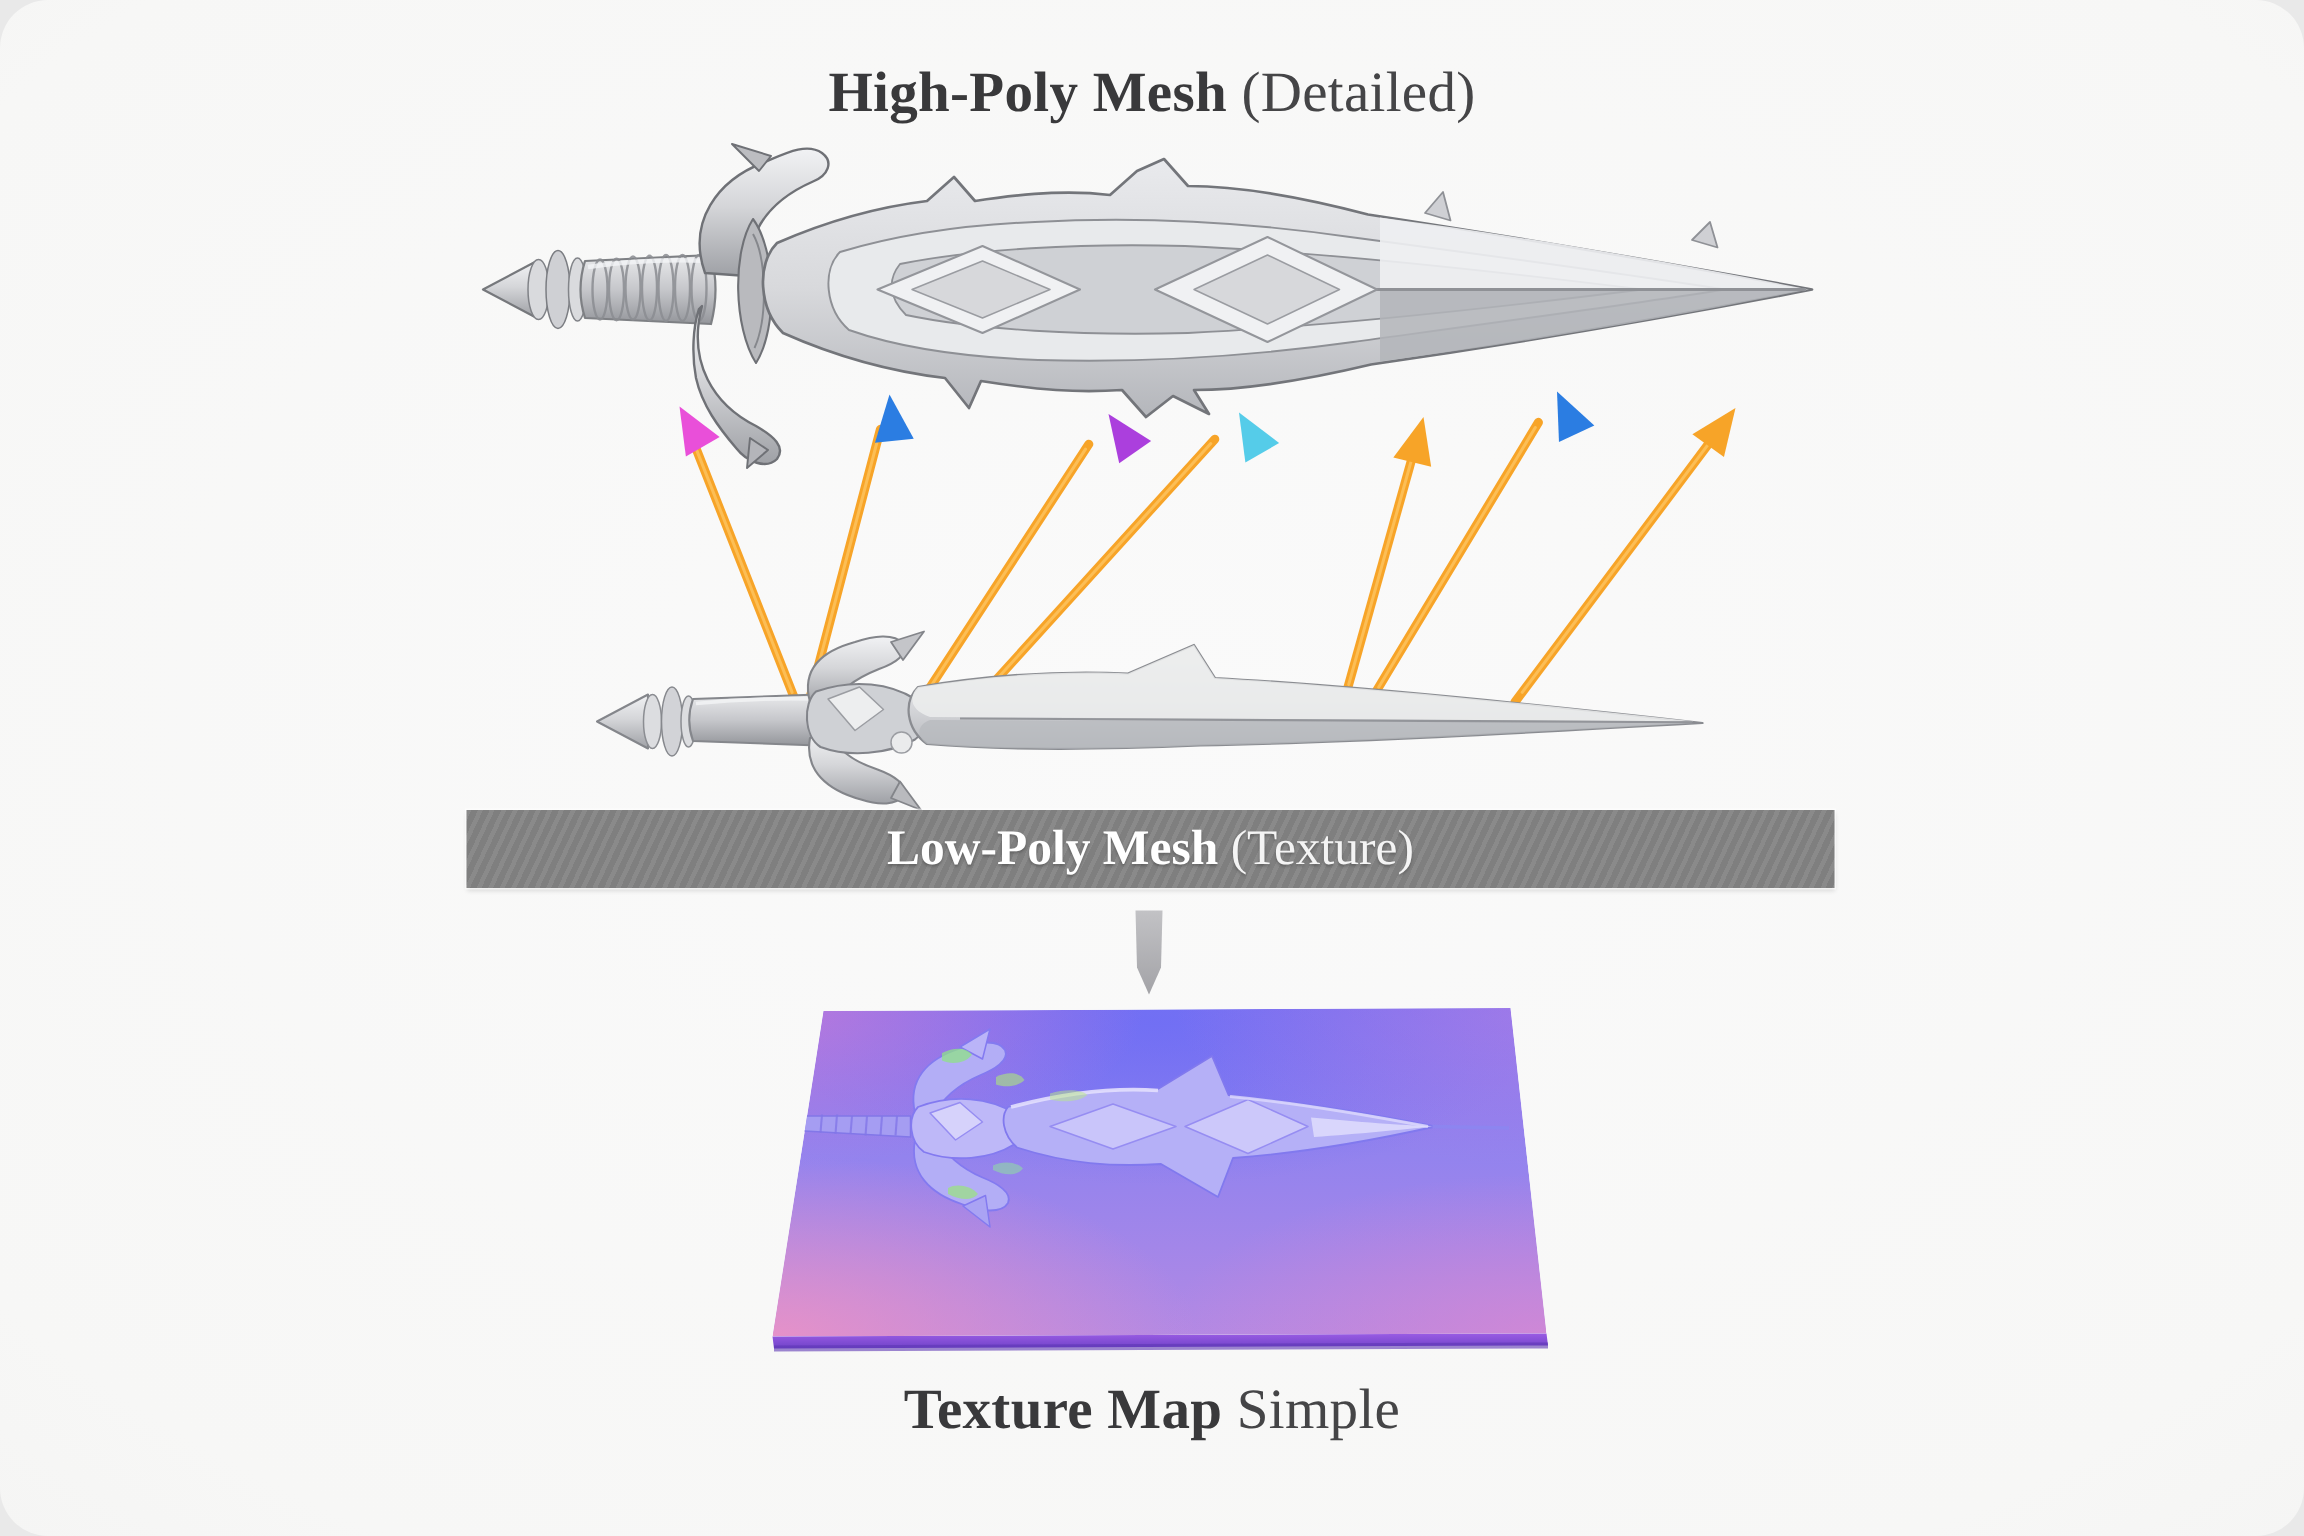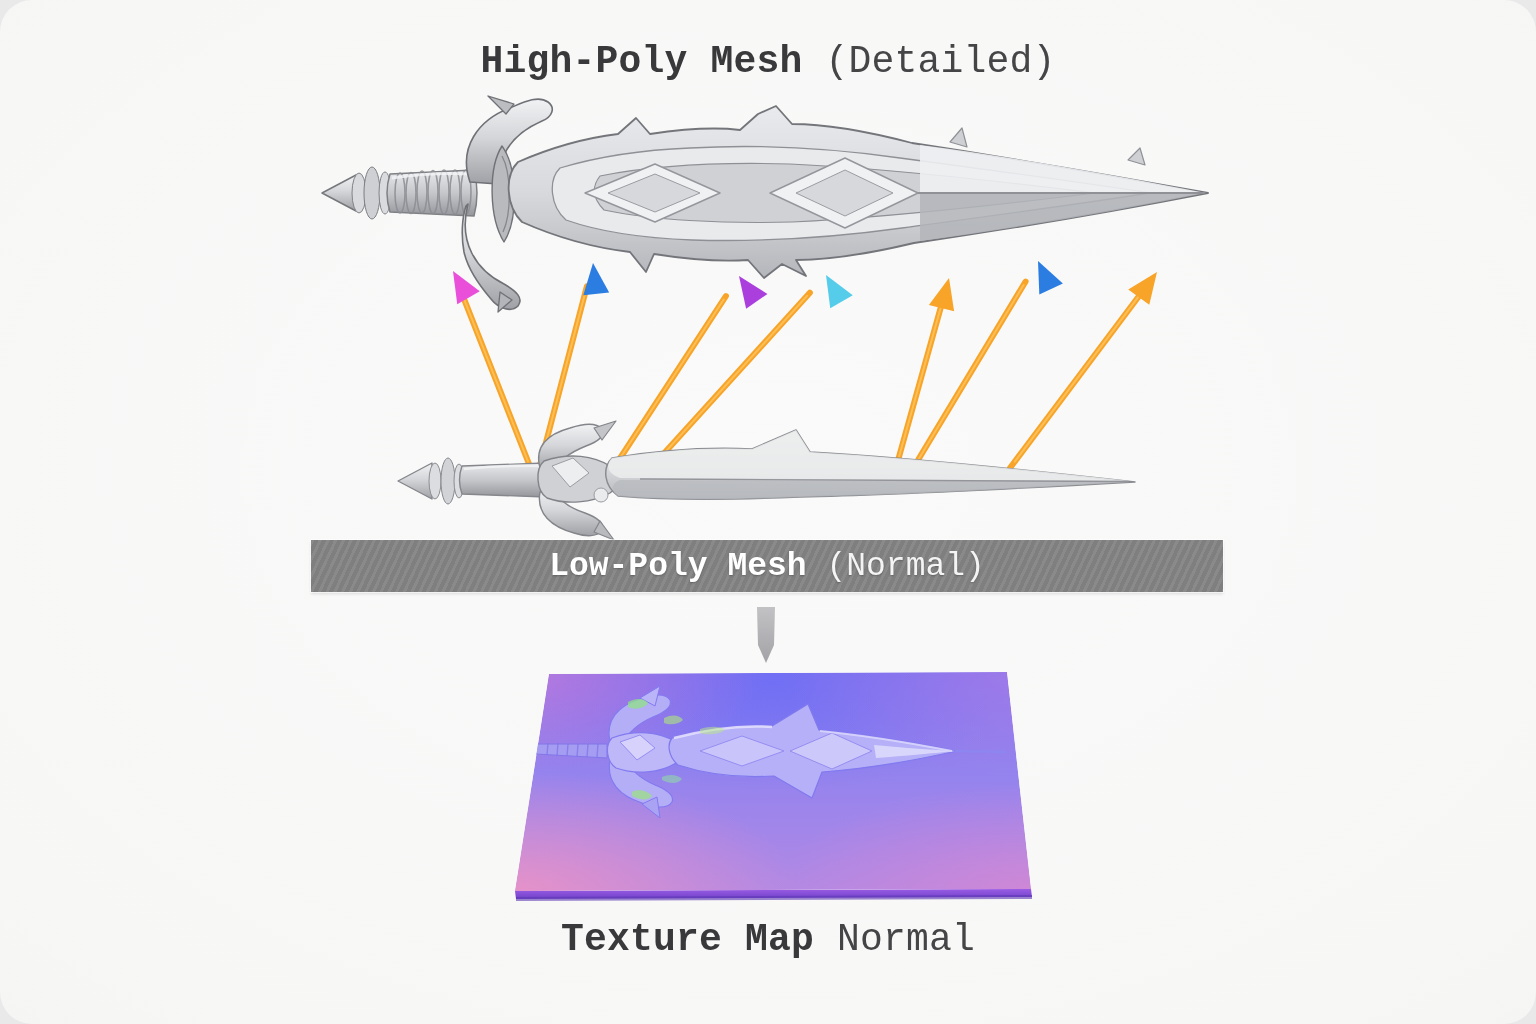--- a/index.html
+++ b/index.html
@@ -1,19 +1,19 @@
 <!DOCTYPE html>
 <html><head>
 <meta charset="utf-8">
 <style>
   html,body{margin:0;padding:0;background:#e9e9e9;}
   .stage{
     position:relative;width:1536px;height:1024px;overflow:hidden;
     background:radial-gradient(115% 115% at 50% 46%, #fafafa 0%, #f7f7f6 55%, #ededec 100%);
-    font-family:Liberation Mono, monospace;
+    font-family:Liberation Serif, serif;
     border-radius:32px;
     -webkit-font-smoothing:antialiased;
   }
   .diagram-svg{position:absolute;left:0;top:0;width:1536px;height:1024px;display:block;}
   .title{
     position:absolute;left:0;width:1536px;text-align:center;
     color:#39393b;font-size:38px;letter-spacing:.2px;white-space:nowrap;
   }
   .title .bold{font-weight:700;}
   .title .light{font-weight:400;color:#454547;}
@@ -268,20 +268,20 @@
       </g>
     </g>
   </svg>
 
   <div class="title title-top">
     <span class="bold">High-Poly Mesh</span><span class="light"> (Detailed)</span>
   </div>
 
   <div class="banner" style="background-color: rgb(132, 132, 132);">
     <div class="label">
-      <span class="bold">Low-Poly Mesh</span><span class="light"> (Normal)</span>
+      <span class="bold">Low-Poly Mesh</span><span class="light"> (Texture)</span>
     </div>
   </div>
 
   <div class="title title-bottom">
-    <span class="bold">Texture Map</span><span class="light"> Normal</span>
+    <span class="bold">Texture Map</span><span class="light"> Simple</span>
   </div>
 </div>
 
 </body></html>

